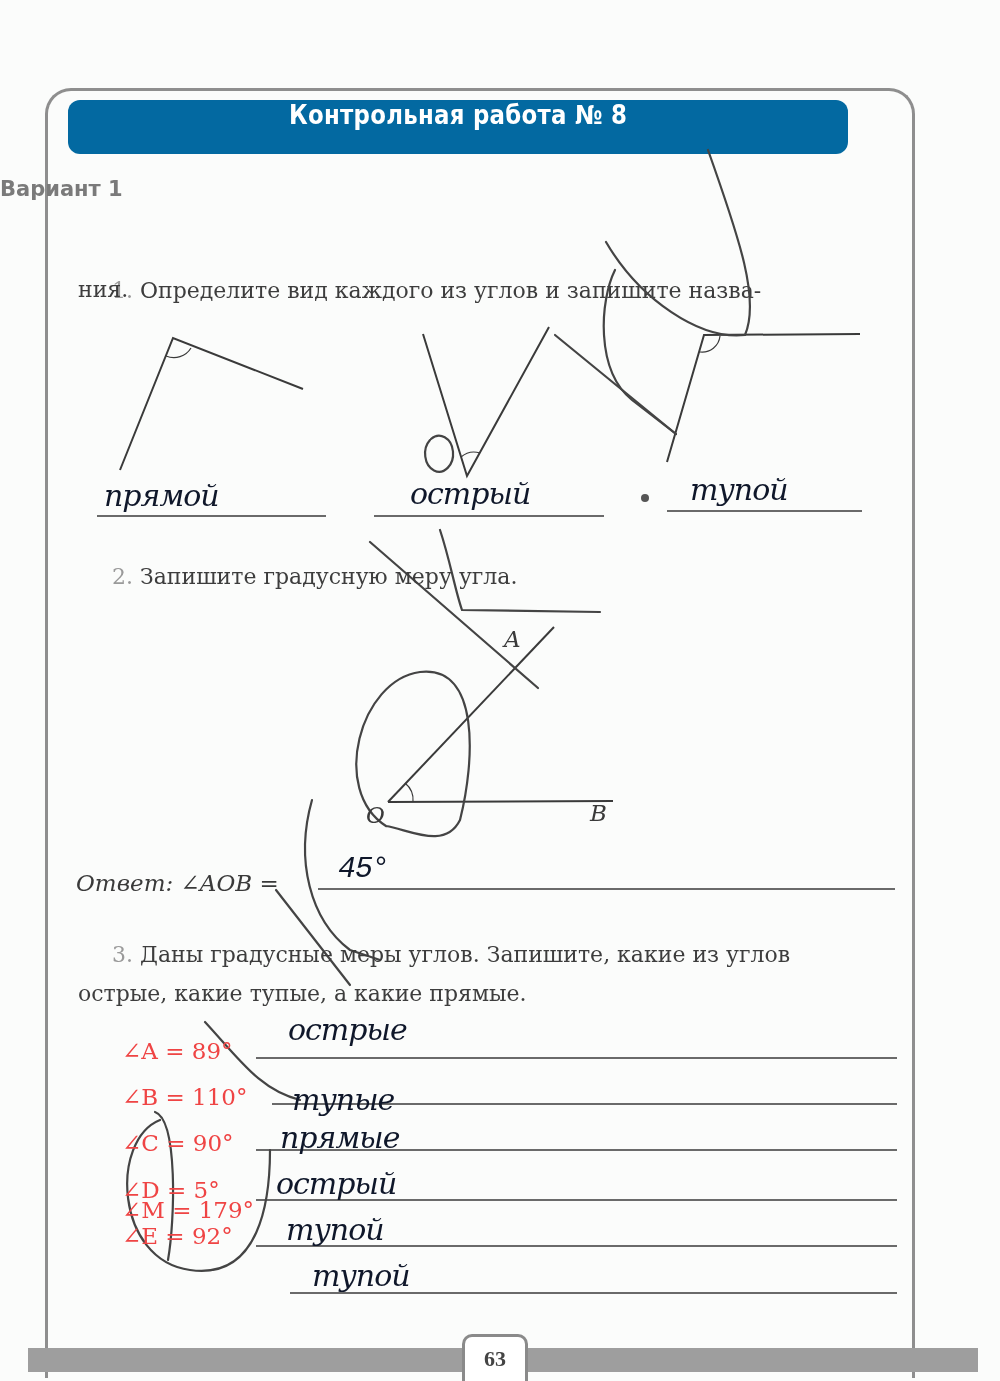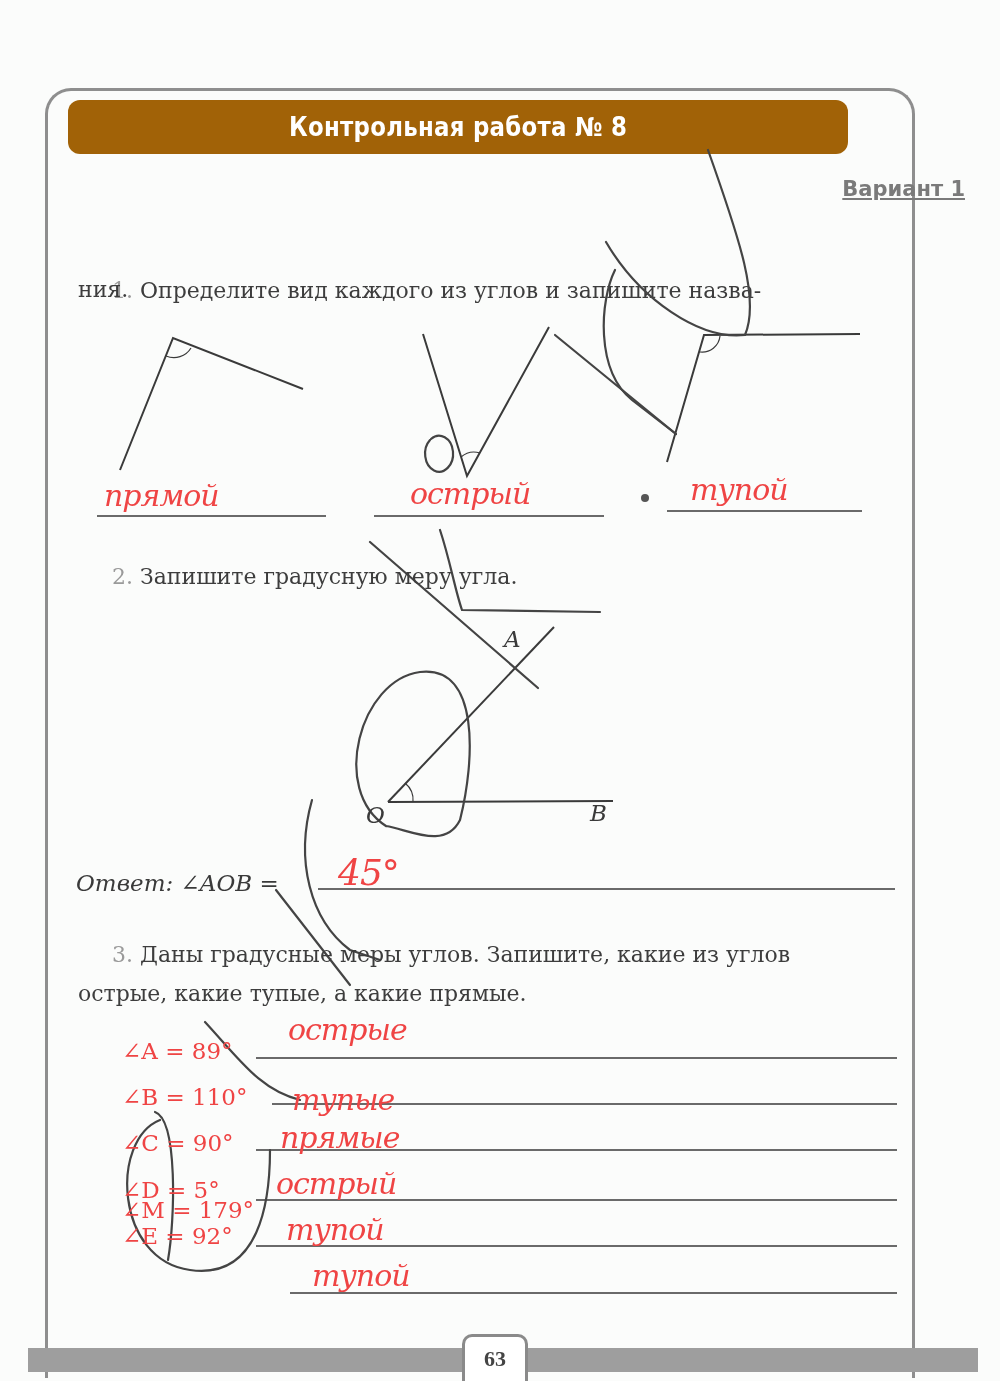--- a/index.html
+++ b/index.html
@@ -9,38 +9,38 @@
     font-family: "DejaVu Serif", "Liberation Serif", serif;
     color: #3a3a3a;
   }
   .frame {
     position: absolute; left: 45px; top: 88px; width: 870px; height: 1290px;
     border: 3px solid #8e8e8e; border-bottom: none;
     border-radius: 26px 26px 0 0; box-sizing: border-box;
   }
   .title-bar {
     position: absolute; left: 68px; top: 100px; width: 780px; height: 54px;
-    background: #a16207; border-radius: 12px;
-    display: flex; align-items: center; justify-content: center;
+    background: #0369a1; border-radius: 12px;
+    display: flex; align-items: flex-start; justify-content: center;
   }
   .title-bar span {
     color: #fff; font-family: "DejaVu Sans", sans-serif; font-weight: bold;
     font-size: 26px; letter-spacing: 0.3px; transform: scaleX(0.88);
   }
   .variant {
-    position: absolute; left: 0; width: 965px; top: 177px; text-align: right;
-    font-family: "DejaVu Sans", sans-serif; font-weight: bold; font-size: 21px; color: #7a7a7a; text-decoration: underline;
+    position: absolute; left: 0; width: 965px; top: 177px; text-align: left;
+    font-family: "DejaVu Sans", sans-serif; font-weight: bold; font-size: 21px; color: #7a7a7a;
   }
   .task-text {
     position: absolute; font-size: 22px; line-height: 40px; color: #3d3d3d;
   }
   .num { color: #9a9a9a; }
   .hand {
     position: absolute; font-family: "DejaVu Serif", serif; font-style: italic;
-    font-size: 30px; color: #ef4444; letter-spacing: -1px;
+    font-size: 30px; color: #0f172a; letter-spacing: -1px;
   }
   .answer-label { position: absolute; font-style: italic; font-size: 23px; color: #3a3a3a; }
   .angle-label { position: absolute; font-size: 23px; color: #ef4444; }
   .footer-bar {
     position: absolute; left: 28px; top: 1348px; width: 950px; height: 24px; background: #9e9e9e;
   }
   .page-num {
     position: absolute; left: 462px; top: 1334px; width: 66px; height: 63px;
     background: #fff; border: 3px solid #8a8a8a; border-bottom: none; border-radius: 10px 10px 0 0;
     box-sizing: border-box; text-align: center; line-height: 44px;
@@ -117,21 +117,21 @@
 
 <div class="task-text" style="left:112px; top:557px;">
   <span class="num">2.</span>
   <span>Запишите градусную меру угла.</span>
 </div>
 <div class="answer-label" style="left:504px; top:626px;">A</div>
 <div class="answer-label" style="left:366px; top:802px;">O</div>
 <div class="answer-label" style="left:590px; top:800px;">B</div>
 
 <div class="answer-label" style="left:76px; top:870px;">Ответ: ∠AOB =</div>
-<div class="hand" style="left:338px; top:852px; font-size:36px;">45°</div>
+<div class="hand" style="left:338px; top:852px; font-size:30px;font-family:Liberation Mono, monospace;">45°</div>
 
 <div class="task-text" style="left:112px; top:935px;">
   <span class="num">3.</span>
   <span>Даны градусные меры углов. Запишите, какие из углов</span>
 </div>
 <div class="task-text" style="left:78px; top:974px;">острые, какие тупые, а какие прямые.</div>
 
 <div class="angle-label" style="left:122px; top:1038px;">∠A = 89°</div>
 <div class="hand" style="left:288px; top:1012px;font-style:italic;">острые</div>
 

